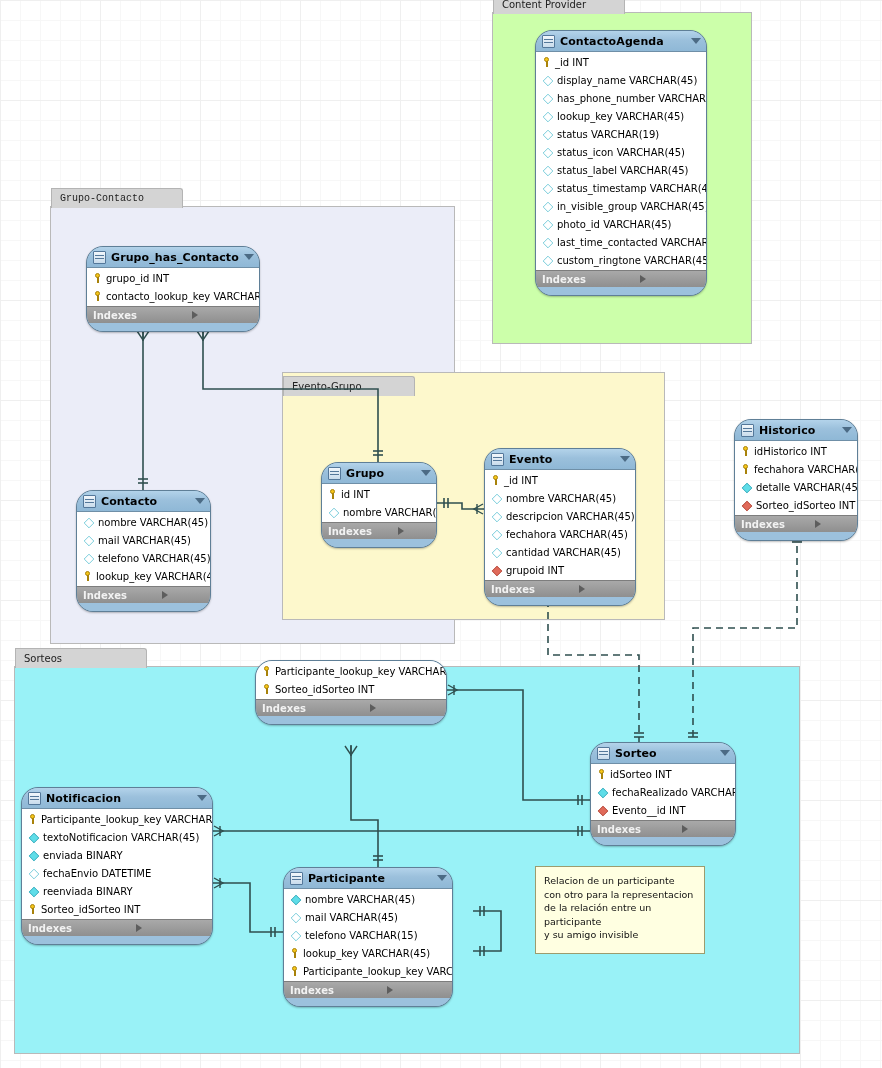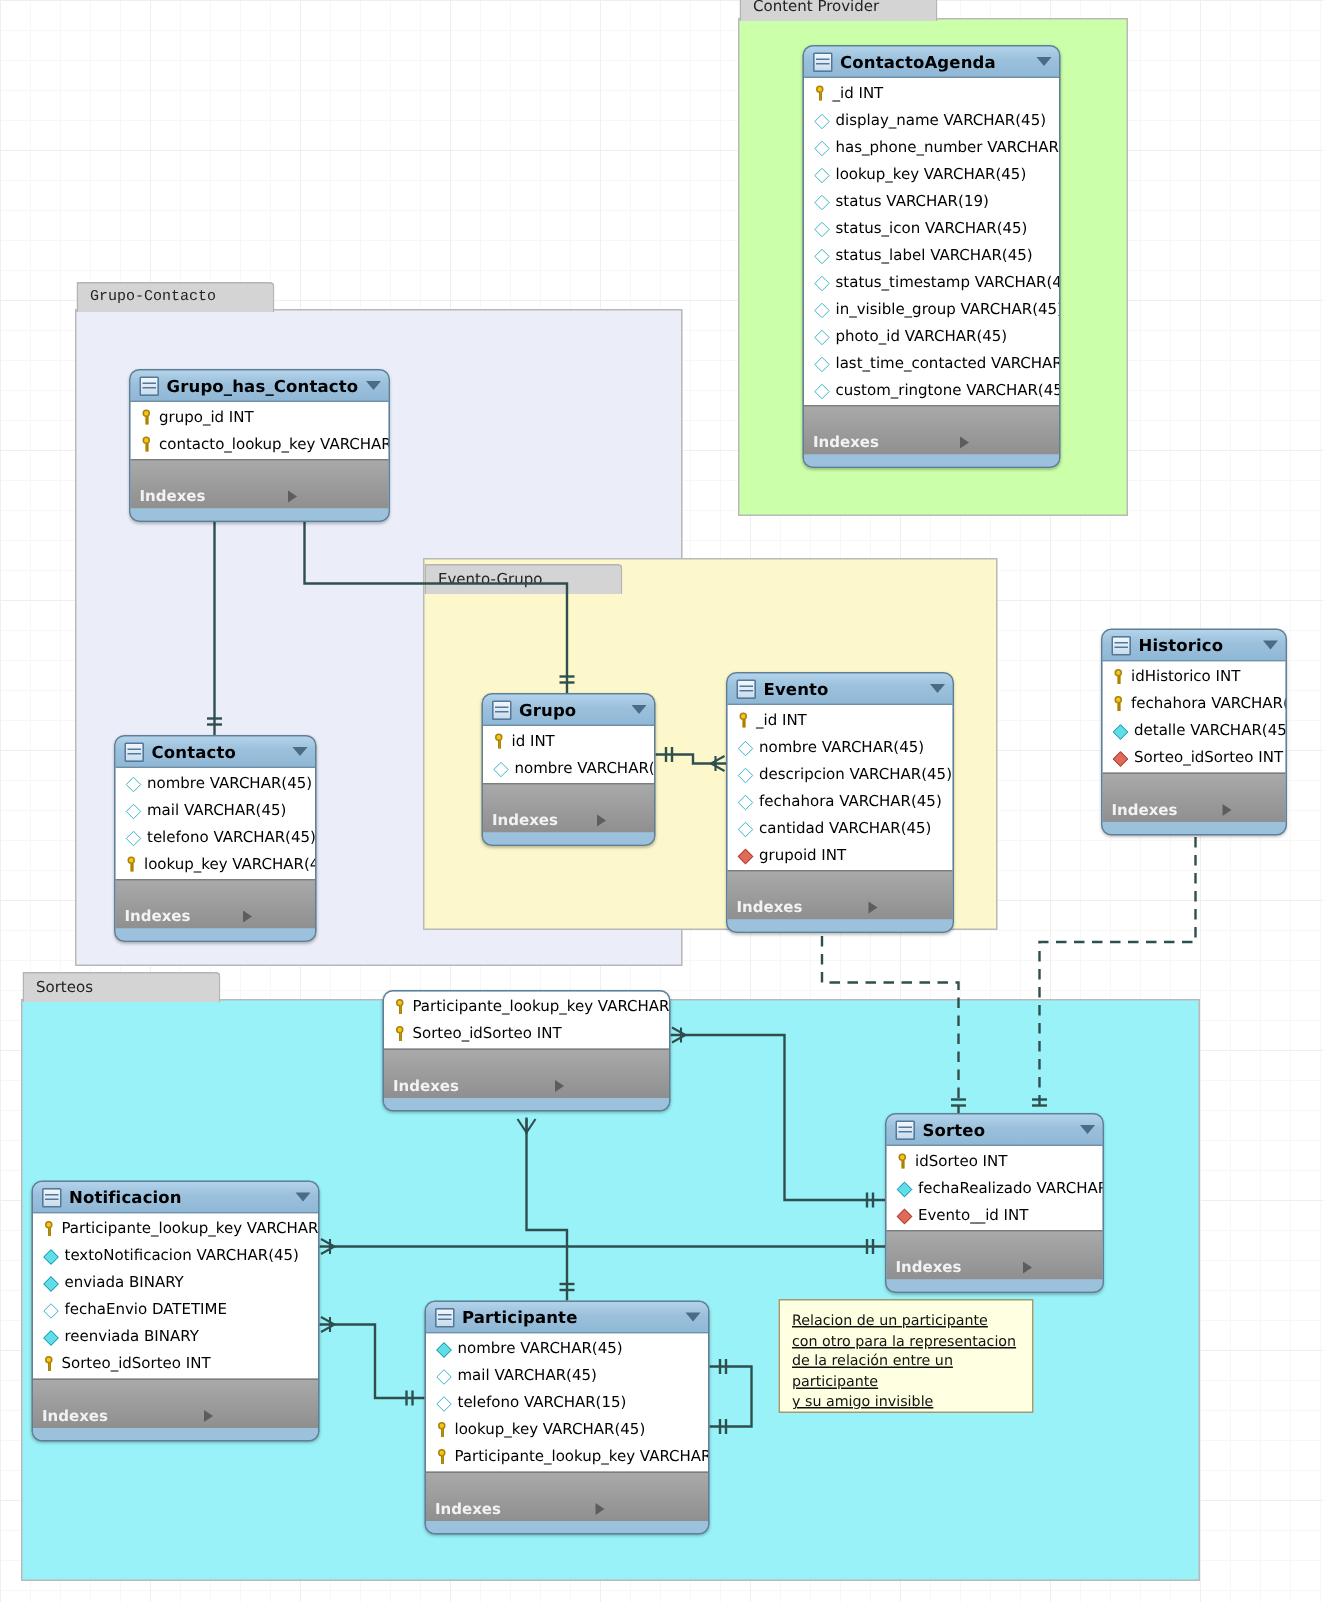--- a/index.html
+++ b/index.html
@@ -24,21 +24,21 @@
     background:#d4d4d4;border:1px solid #b4b4b4;border-bottom:none;
     border-top-right-radius:3px;padding:0 10px 0 8px;
     font-size:10px;color:#222;white-space:nowrap;
     font-family:"DejaVu Sans", sans-serif;
   }
   
   #wires{position:absolute;left:0;top:0;width:882px;height:1068px;pointer-events:none;}
   
   .tbl{
     position:absolute;box-sizing:border-box;
-    border:1px solid #5f7f97;border-radius:7px;
+    border:1px solid #5f7f97;border-radius:17px;
     background:#9cc1dd;
     box-shadow:0 1px 2px rgba(0,0,0,.25);
     overflow:hidden;
   }
   .tbl-head{
     height:20px;display:flex;align-items:center;
     background:linear-gradient(to bottom,#b3d3ea 0%,#9bc0dc 45%,#8fb8d6 100%);
     border-bottom:1px solid #6f8fa7;
     padding:0 5px 0 6px;
   }
@@ -87,21 +87,21 @@
     background:#5fdde8;border:1.6px solid #1d8fa3;
     left:1px;top:1px;
   }
   
   .m.diar{
     transform:rotate(45deg) scale(.62);
     background:#e06a5a;border:1.6px solid #9b3325;
     left:1px;top:1px;
   }
   .idx{
-    height:16px;display:flex;align-items:center;padding:16px 6px 0 6px;
+    height:16px;display:flex;align-items:center;padding:0 6px 0 6px;
     background:linear-gradient(to bottom,#a9a9a9,#8f8f8f);
     border-top:1px solid #7d7d7d;
     font-size:10px;font-weight:bold;color:#f2f2f2;
   }
   .idx span{flex:1 1 auto;}
   .idx .tri{
     width:0;height:0;border-top:4px solid transparent;border-bottom:4px solid transparent;
     border-left:6px solid #5d5d5d;
   }
   .foot{height:8px;background:#9cc1dd;}
@@ -481,21 +481,21 @@
             <span class="m key"></span>
             <span>Sorteo_idSorteo INT</span>
           </div>
         </div>
         <div class="idx">
           <span>Indexes</span>
           <span class="tri"></span>
         </div>
         <div class="foot"></div>
       </div>
-      <div class="tbl" style="left: 283px; top: 867px; width: 190px;">
+      <div class="tbl" style="left: 283px; top: 867px; width: 170px;">
         <div class="tbl-head">
           <span class="tbl-ico"></span>
           <span class="tbl-title">Participante</span>
           <span class="caret"></span>
         </div>
         <div class="cols">
           <div class="col">
             <span class="m diaf"></span>
             <span>nombre VARCHAR(45)</span>
           </div>
@@ -517,18 +517,18 @@
           </div>
         </div>
         <div class="idx">
           <span>Indexes</span>
           <span class="tri"></span>
         </div>
         <div class="foot"></div>
       </div>
     </div>
 
-  <div class="note" id="note" style="left: 519px; top: 866px; width: 170px; height: 76px; text-decoration: underline;">Relacion de un participante
+  <div class="note" id="note" style="left: 535px; top: 866px; width: 170px; height: 88px;">Relacion de un participante
  con otro para la representacion
  de la relación entre un participante
  y su amigo invisible</div>
 
 </div>
 
 </body></html>

